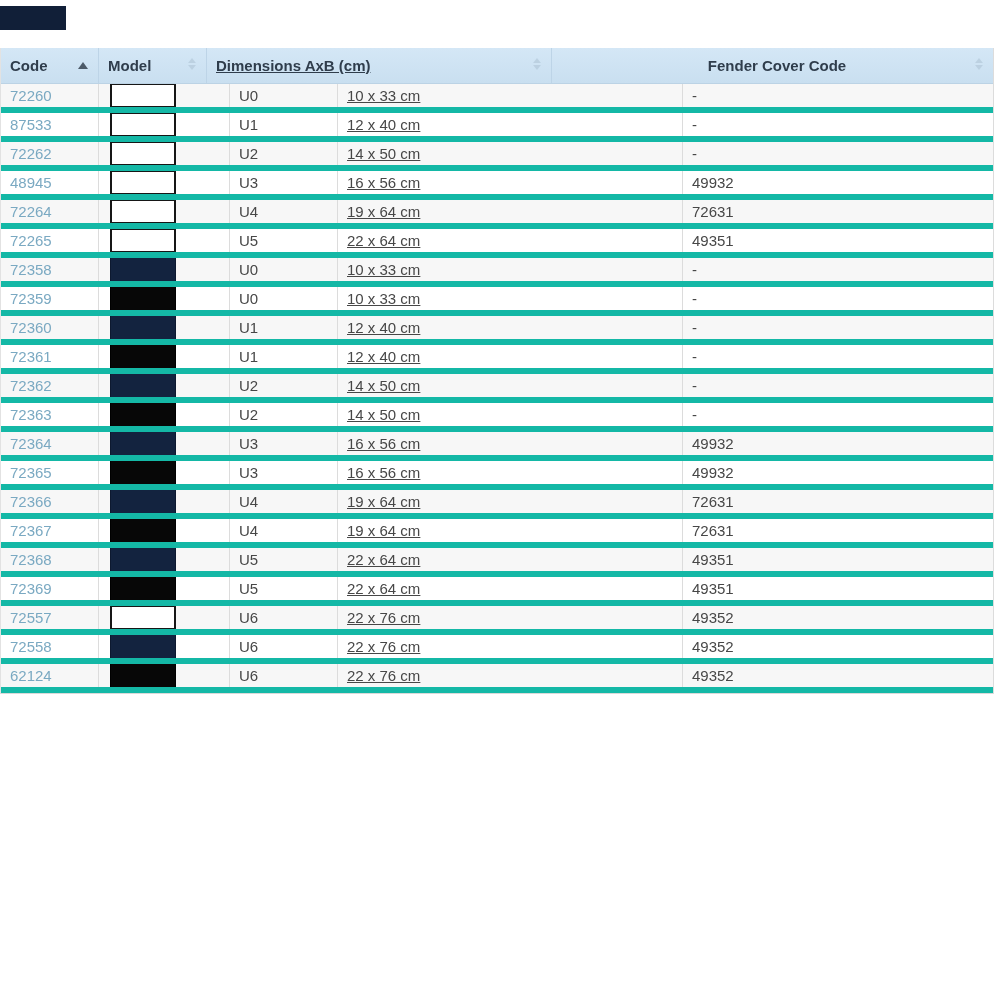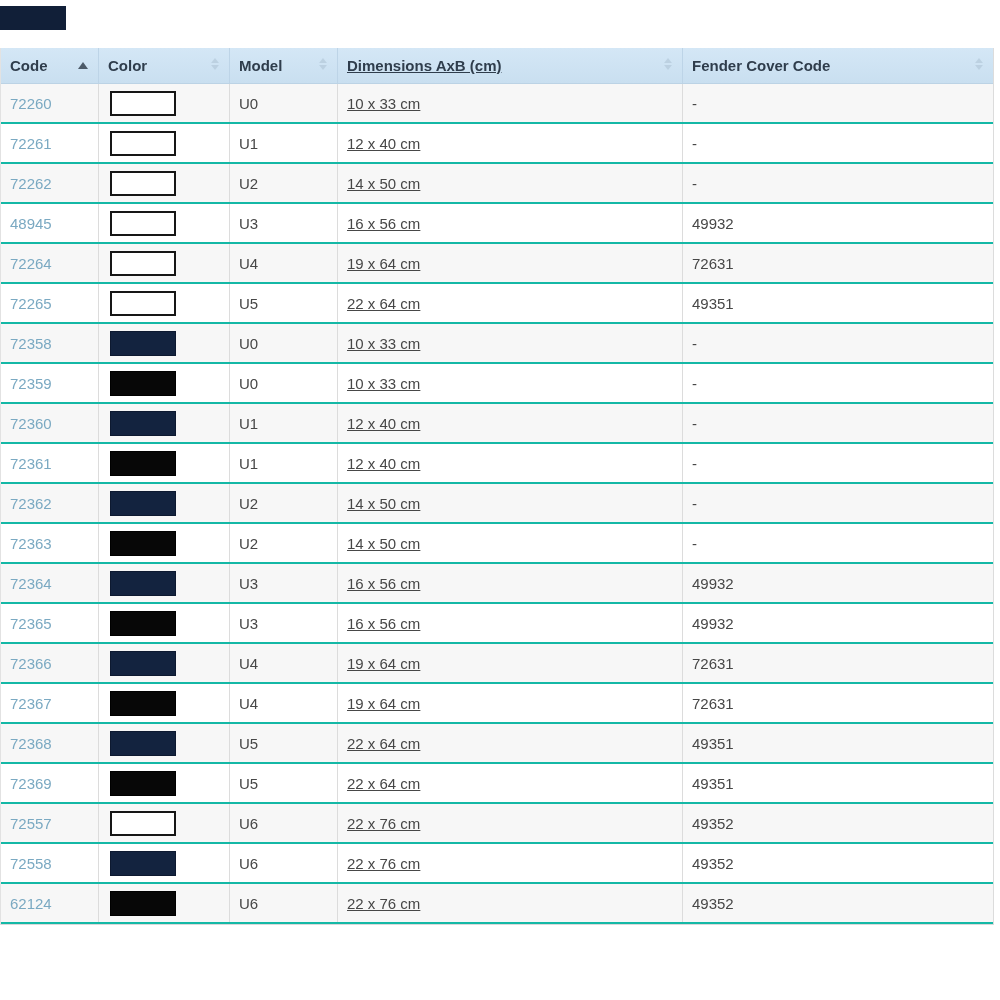--- a/index.html
+++ b/index.html
@@ -20,23 +20,23 @@
   .thead {
     display: flex; height: 36px;
     background: linear-gradient(#d4e7f6, #c9dff0);
     border-bottom: 1px solid #bcd3e5;
   }
   .th {
     position: relative; display: flex; align-items: center;
     padding-left: 9px; font-size: 15px; font-weight: bold; color: #2f3d4c;
     border-right: 1px solid #bdd4e7; cursor: pointer;
   }
-  .th:last-child { border-right: none; }
+  .th:last-child { border-right: none; justify-content: center; }
   .rows { display: block; }
-  .row { display: flex; height: 40px; background: #ffffff; border-bottom: 2px solid #14b8a6; }
+  .row { display: flex; height: 29px; background: #ffffff; border-bottom: 6px solid #14b8a6; }
   .row:nth-child(odd) { background: #f7f7f7; }
   .cell {
     display: flex; align-items: center; padding-left: 9px;
     font-size: 15px; color: #474747; border-right: 1px solid #dcdcdc;
     overflow: hidden; white-space: nowrap;
   }
   .cell:last-child { border-right: none; }
 
   .col-code   { width: 98px;  }
   .col-color  { width: 131px; }
@@ -77,27 +77,20 @@
 
 <div class="top-strip">
   <div class="partial-swatch"></div>
 </div>
 
 <div class="table-wrap">
   <div class="thead">
       <div class="th col-code">
         <span>Code</span>
         <span class="sort-asc"></span>
-      </div>
-      <div class="th col-color">
-        <span>Color</span>
-        <span class="sort-idle">
-          <span class="up"></span>
-          <span class="down"></span>
-        </span>
       </div>
       <div class="th col-model">
         <span>Model</span>
         <span class="sort-idle">
           <span class="up"></span>
           <span class="down"></span>
         </span>
       </div>
       <div class="th col-dim">
         <span>Dimensions AxB (cm)</span>
@@ -122,21 +115,21 @@
     <div class="cell col-color">
       <div class="swatch white"></div>
     </div>
     <div class="cell col-model">U0</div>
     <div class="cell col-dim">10 x 33 cm</div>
     <div class="cell col-fender">-</div>
   </div>
 
   <div class="row">
     <div class="cell col-code">
-      <a class="code-link">72261</a>
+      <a class="code-link">87533</a>
     </div>
     <div class="cell col-color">
       <div class="swatch white"></div>
     </div>
     <div class="cell col-model">U1</div>
     <div class="cell col-dim">12 x 40 cm</div>
     <div class="cell col-fender">-</div>
   </div>
 
   <div class="row">

